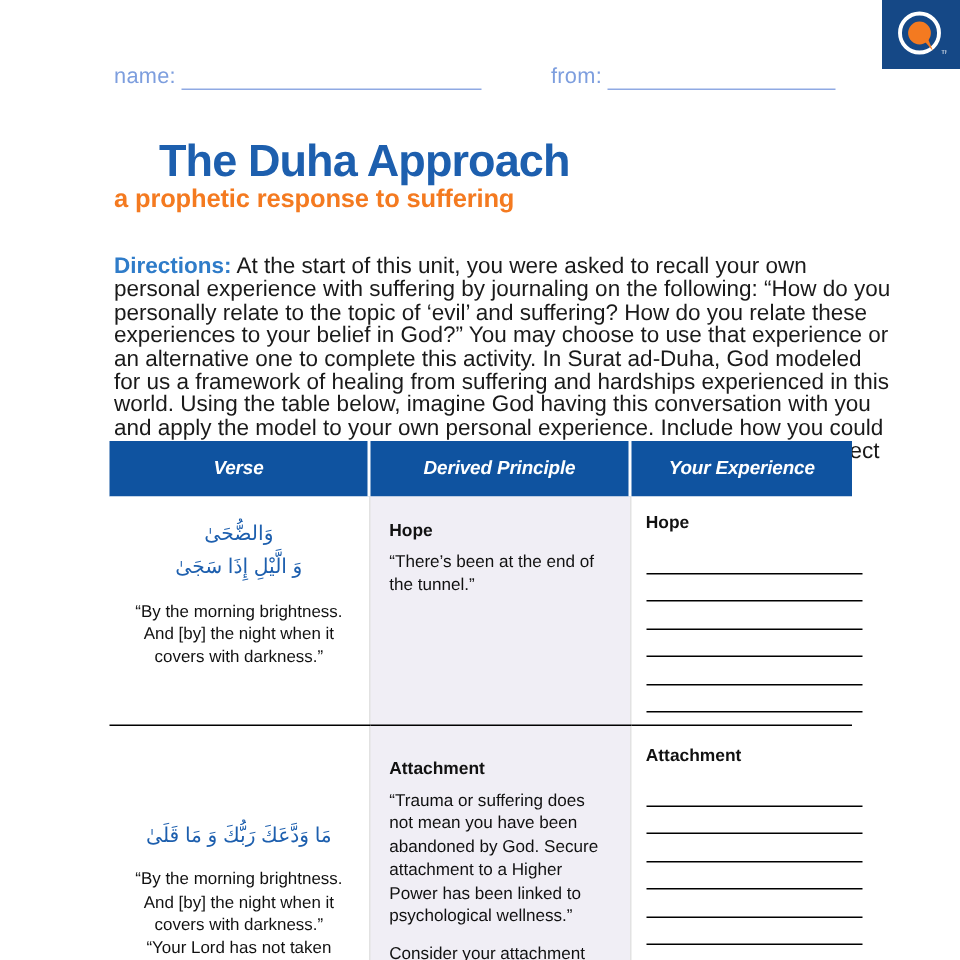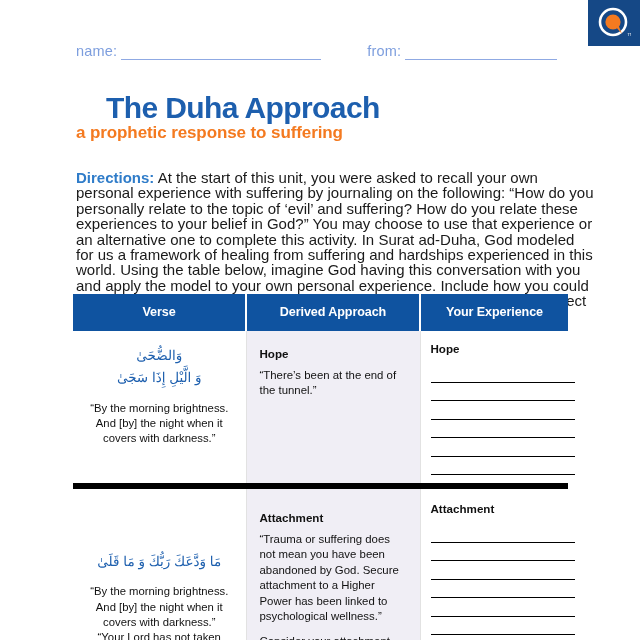--- a/index.html
+++ b/index.html
@@ -110,26 +110,27 @@
 
   .tbl thead th {
     background: #0f53a0;
     color: #ffffff;
     font-size: 12.6px;
     font-weight: bold;
     text-align: center;
     padding: 11px 4px 12px;
     border-right: 2px solid #ffffff;
     letter-spacing: -0.1px;
+    font-style: italic;
   }
   .tbl thead th:last-child { border-right: none; }
 
   .tbl tbody td {
     vertical-align: top;
-    border-bottom: 6px solid #000000;
+    border-bottom: 1px solid #000000;
     border-right: 1px solid #e2e2e2;
     padding: 0;
   }
   .tbl tbody td:last-child { border-right: none; }
 
   td.col-verse { background: #ffffff; }
   td.col-principle { background: #f0eef5; }
   td.col-experience { background: #ffffff; }
 
   .verse-cell {
@@ -216,21 +217,21 @@
 
 <table class="tbl">
   <colgroup>
       <col class="c1">
       <col class="c2">
       <col class="c3">
     </colgroup>
   <thead>
     <tr>
       <th>Verse</th>
-      <th>Derived Approach</th>
+      <th>Derived Principle</th>
       <th>Your Experience</th>
     </tr>
   </thead>
   <tbody>
 
     <tr>
       <td class="col-verse">
         <div class="verse-cell">
           <div class="arabic">
             <div>وَالضُّحَىٰ</div>

